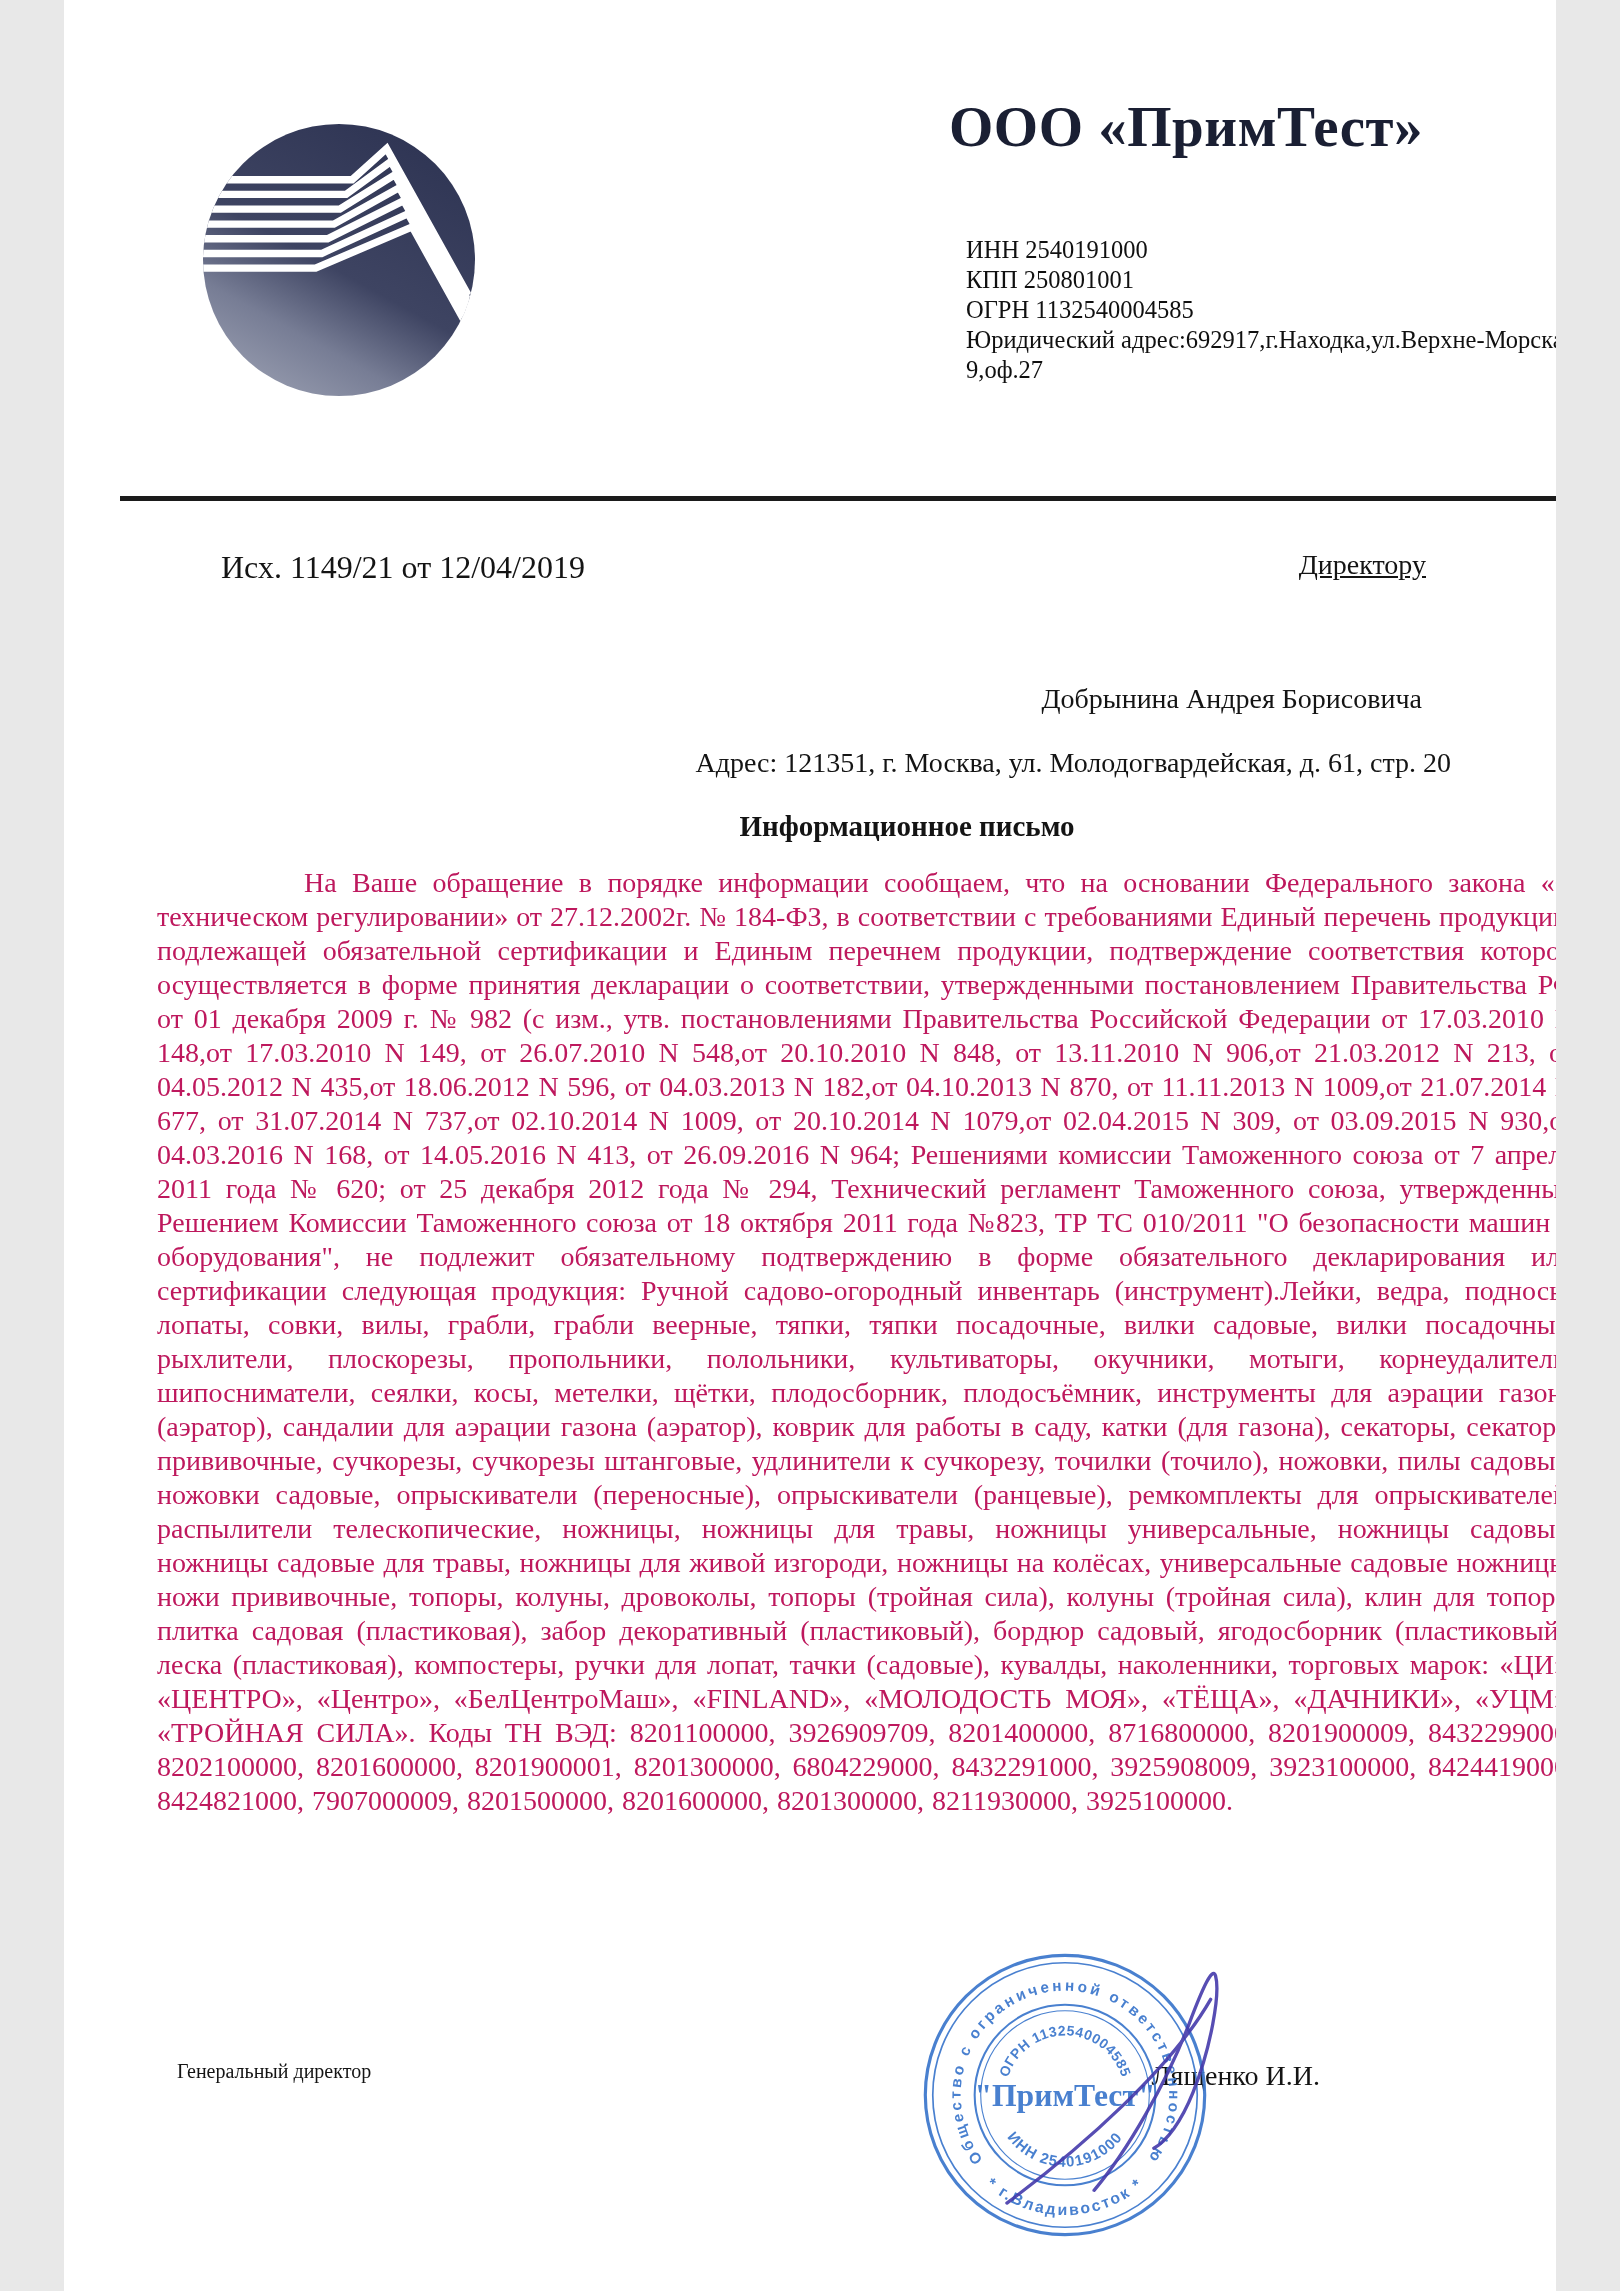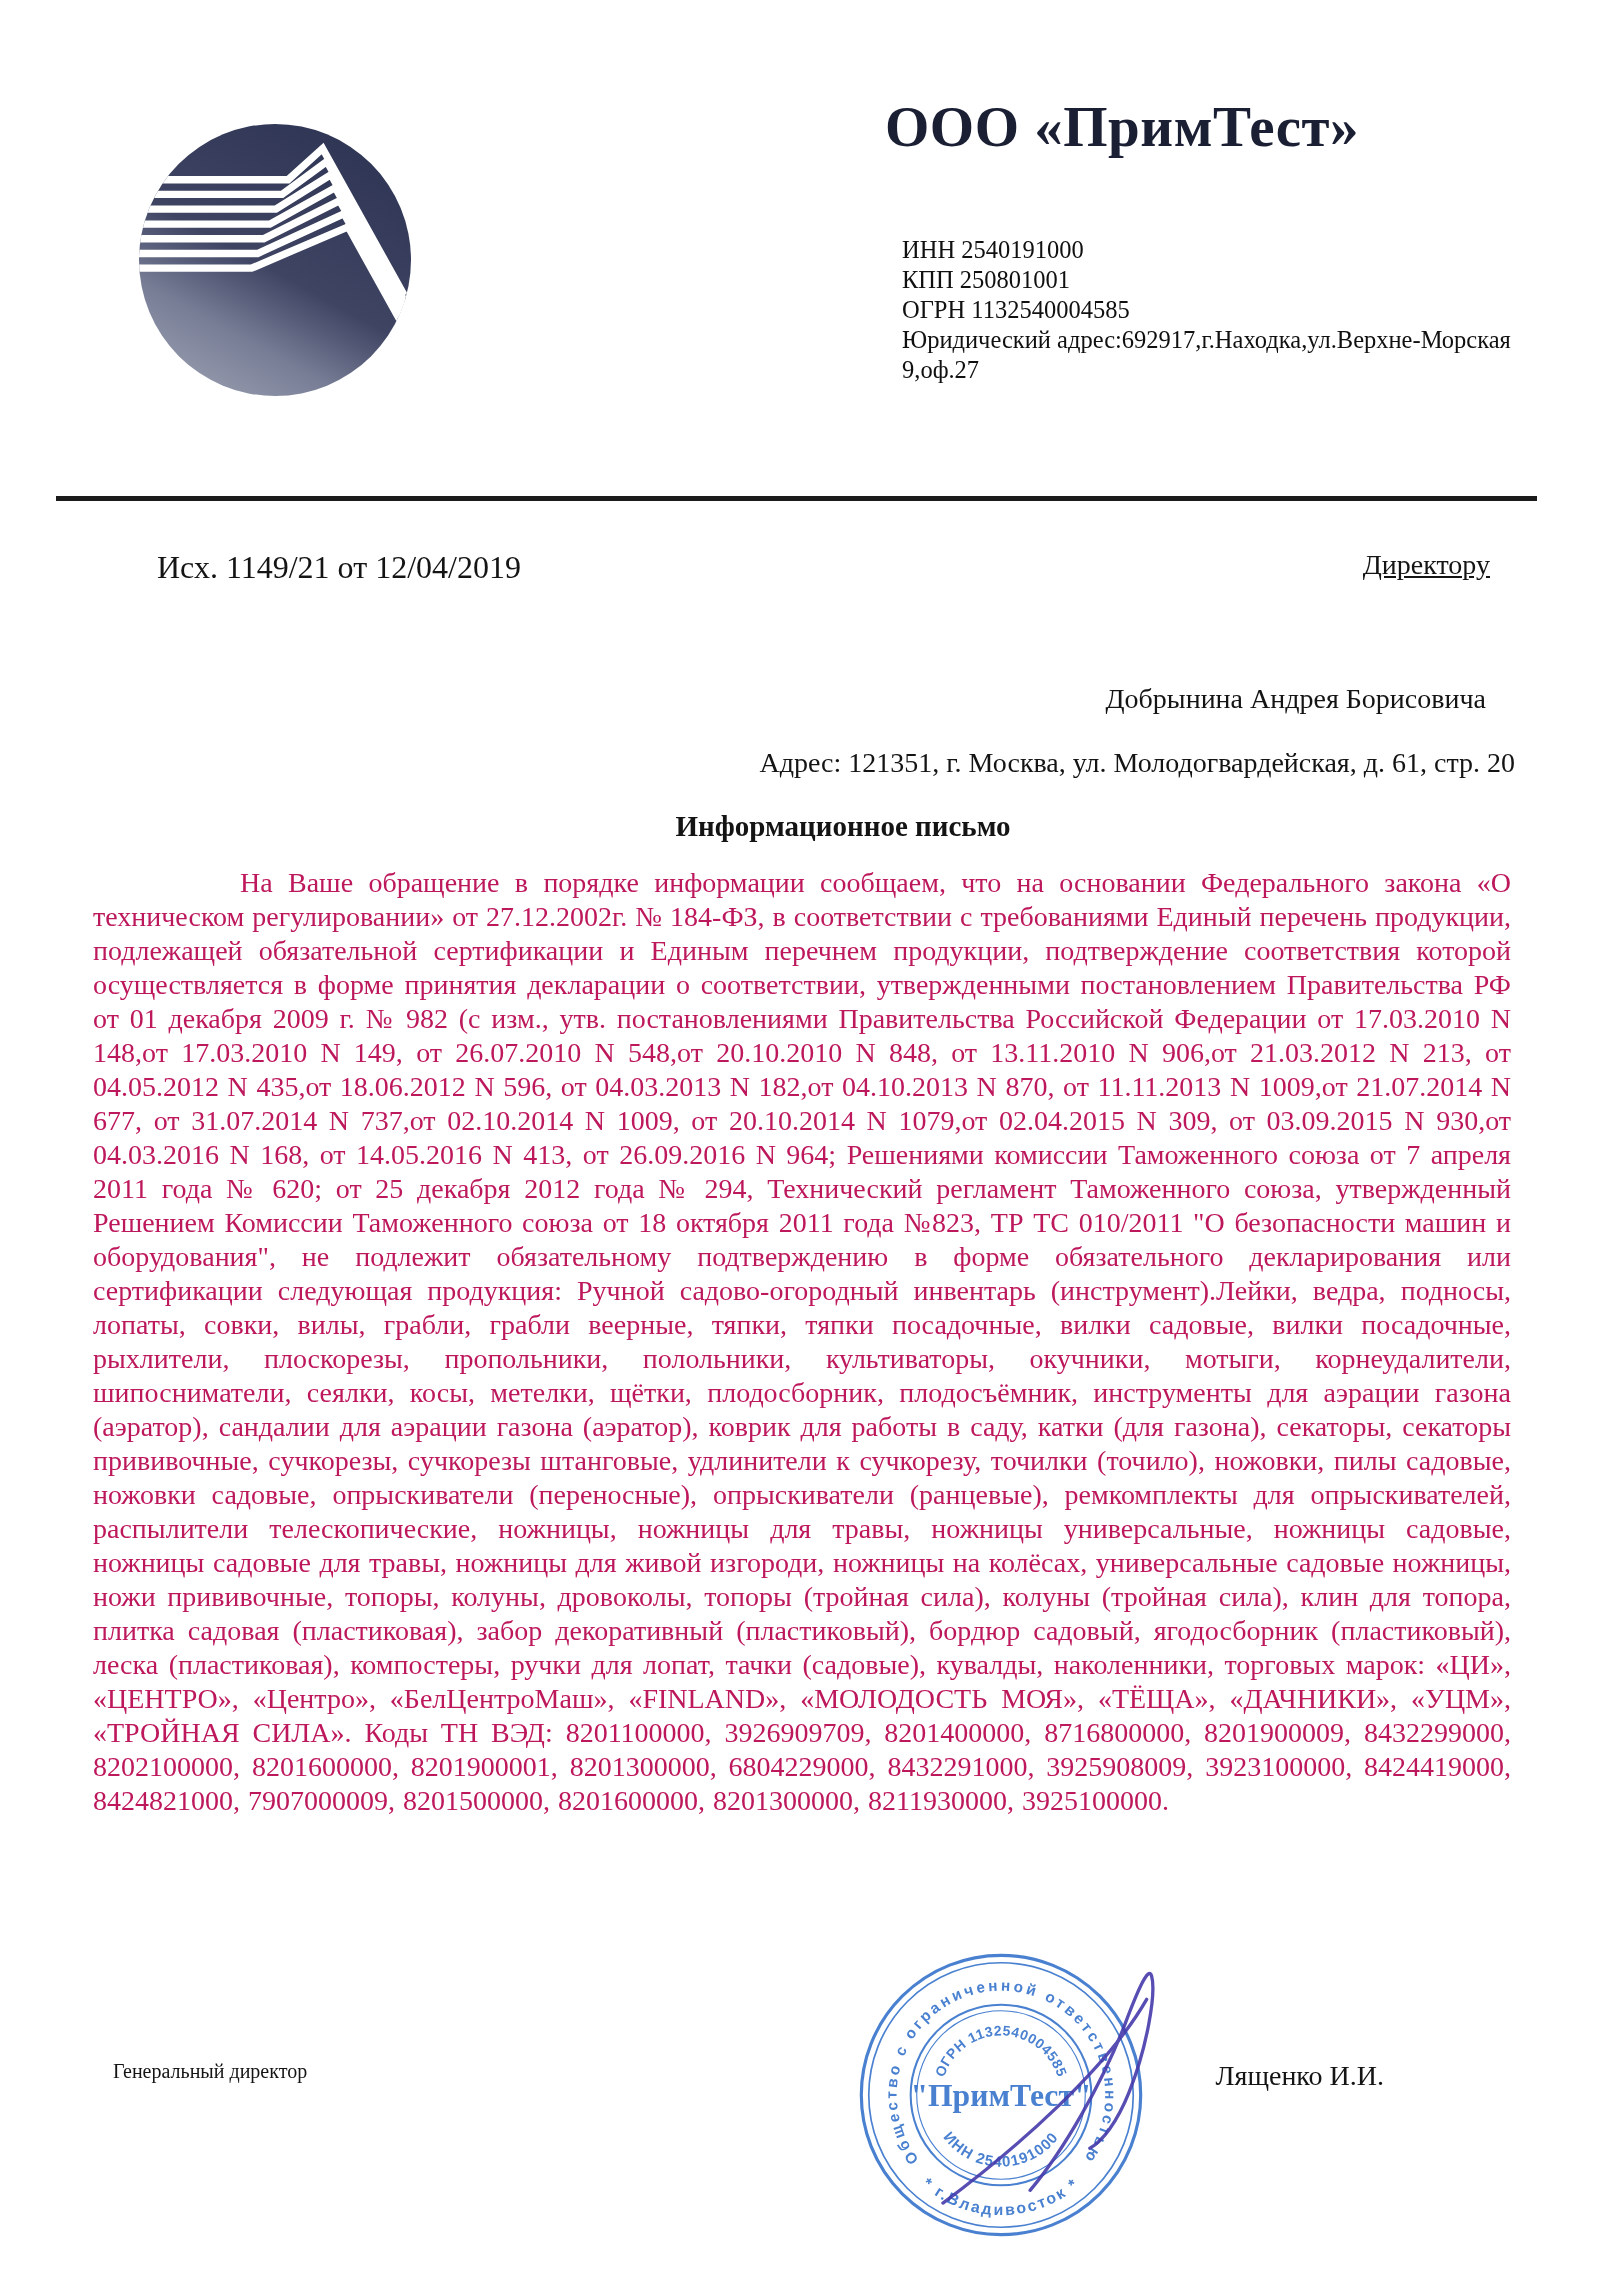--- a/index.html
+++ b/index.html
@@ -1,17 +1,17 @@
 <!DOCTYPE html>
 <html><head>
 <meta charset="utf-8">
 <style>
   html,body{margin:0;padding:0;background:#e8e8e8;}
   .page{
-    position:relative;width:1620px;height:2292px;margin:0 auto;
+    position:relative;width:1492px;height:2292px;margin:0 auto;
     background:#ffffff;overflow:hidden;
     font-family:"Liberation Serif","DejaVu Serif",serif;color:#141414;
   }
   .logo{position:absolute;left:139px;top:124px;width:272px;height:272px;}
   .company-title{
     position:absolute;left:885px;top:94px;margin:0;
     font-size:57px;font-weight:bold;letter-spacing:0.5px;color:#1a1f33;
     font-family:"Liberation Serif",serif;white-space:nowrap;
   }
   .company-details{position:absolute;left:902px;top:235px;width:647px;

